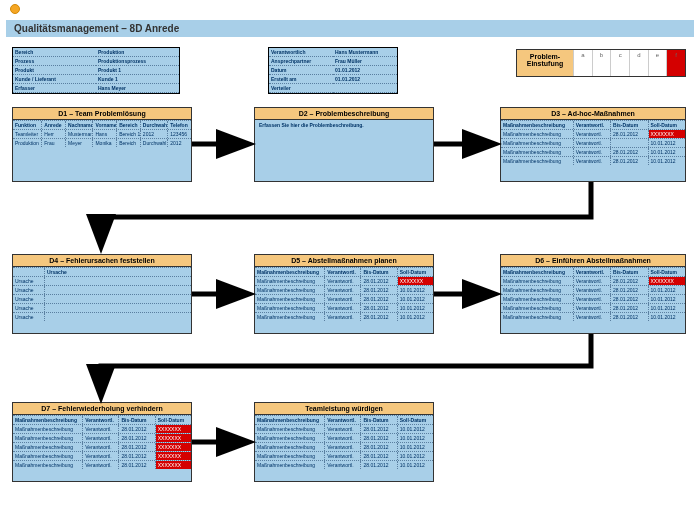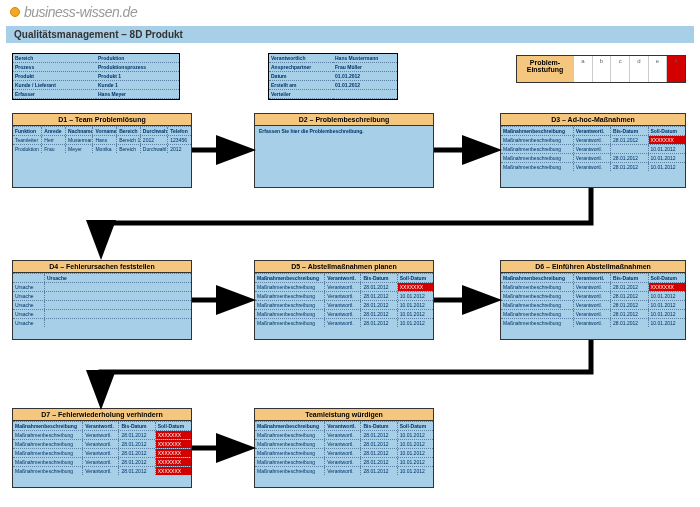--- a/index.html
+++ b/index.html
@@ -35,24 +35,23 @@
   .drow > div:last-child { border-right: none; }
   .drow.head > div { font-weight: bold; background: #a8cfe8; }
   .redcell { background: #d40000 !important; color: #fff !important; }
   svg.arrows { position: absolute; left: 0; top: 0; pointer-events: none; }
 </style>
 </head>
 <body>
 
 <div class="logo">
   <span class="logo-dot"></span>
-  <span class="logo-text">business-wissen.de</span>
 </div>
 
-<div class="title-bar">Qualitätsmanagement – 8D Produkt</div>
+<div class="title-bar">Qualitätsmanagement – 8D Anrede</div>
 
 <div class="canvas">
 
   <div class="box" style="left:6px;top:8px;width:168px;">
     <div class="row">
         <div class="lbl">Bereich</div>
         <div class="val">Produktion</div>
       </div>
     <div class="row">
         <div class="lbl">Prozess</div>

